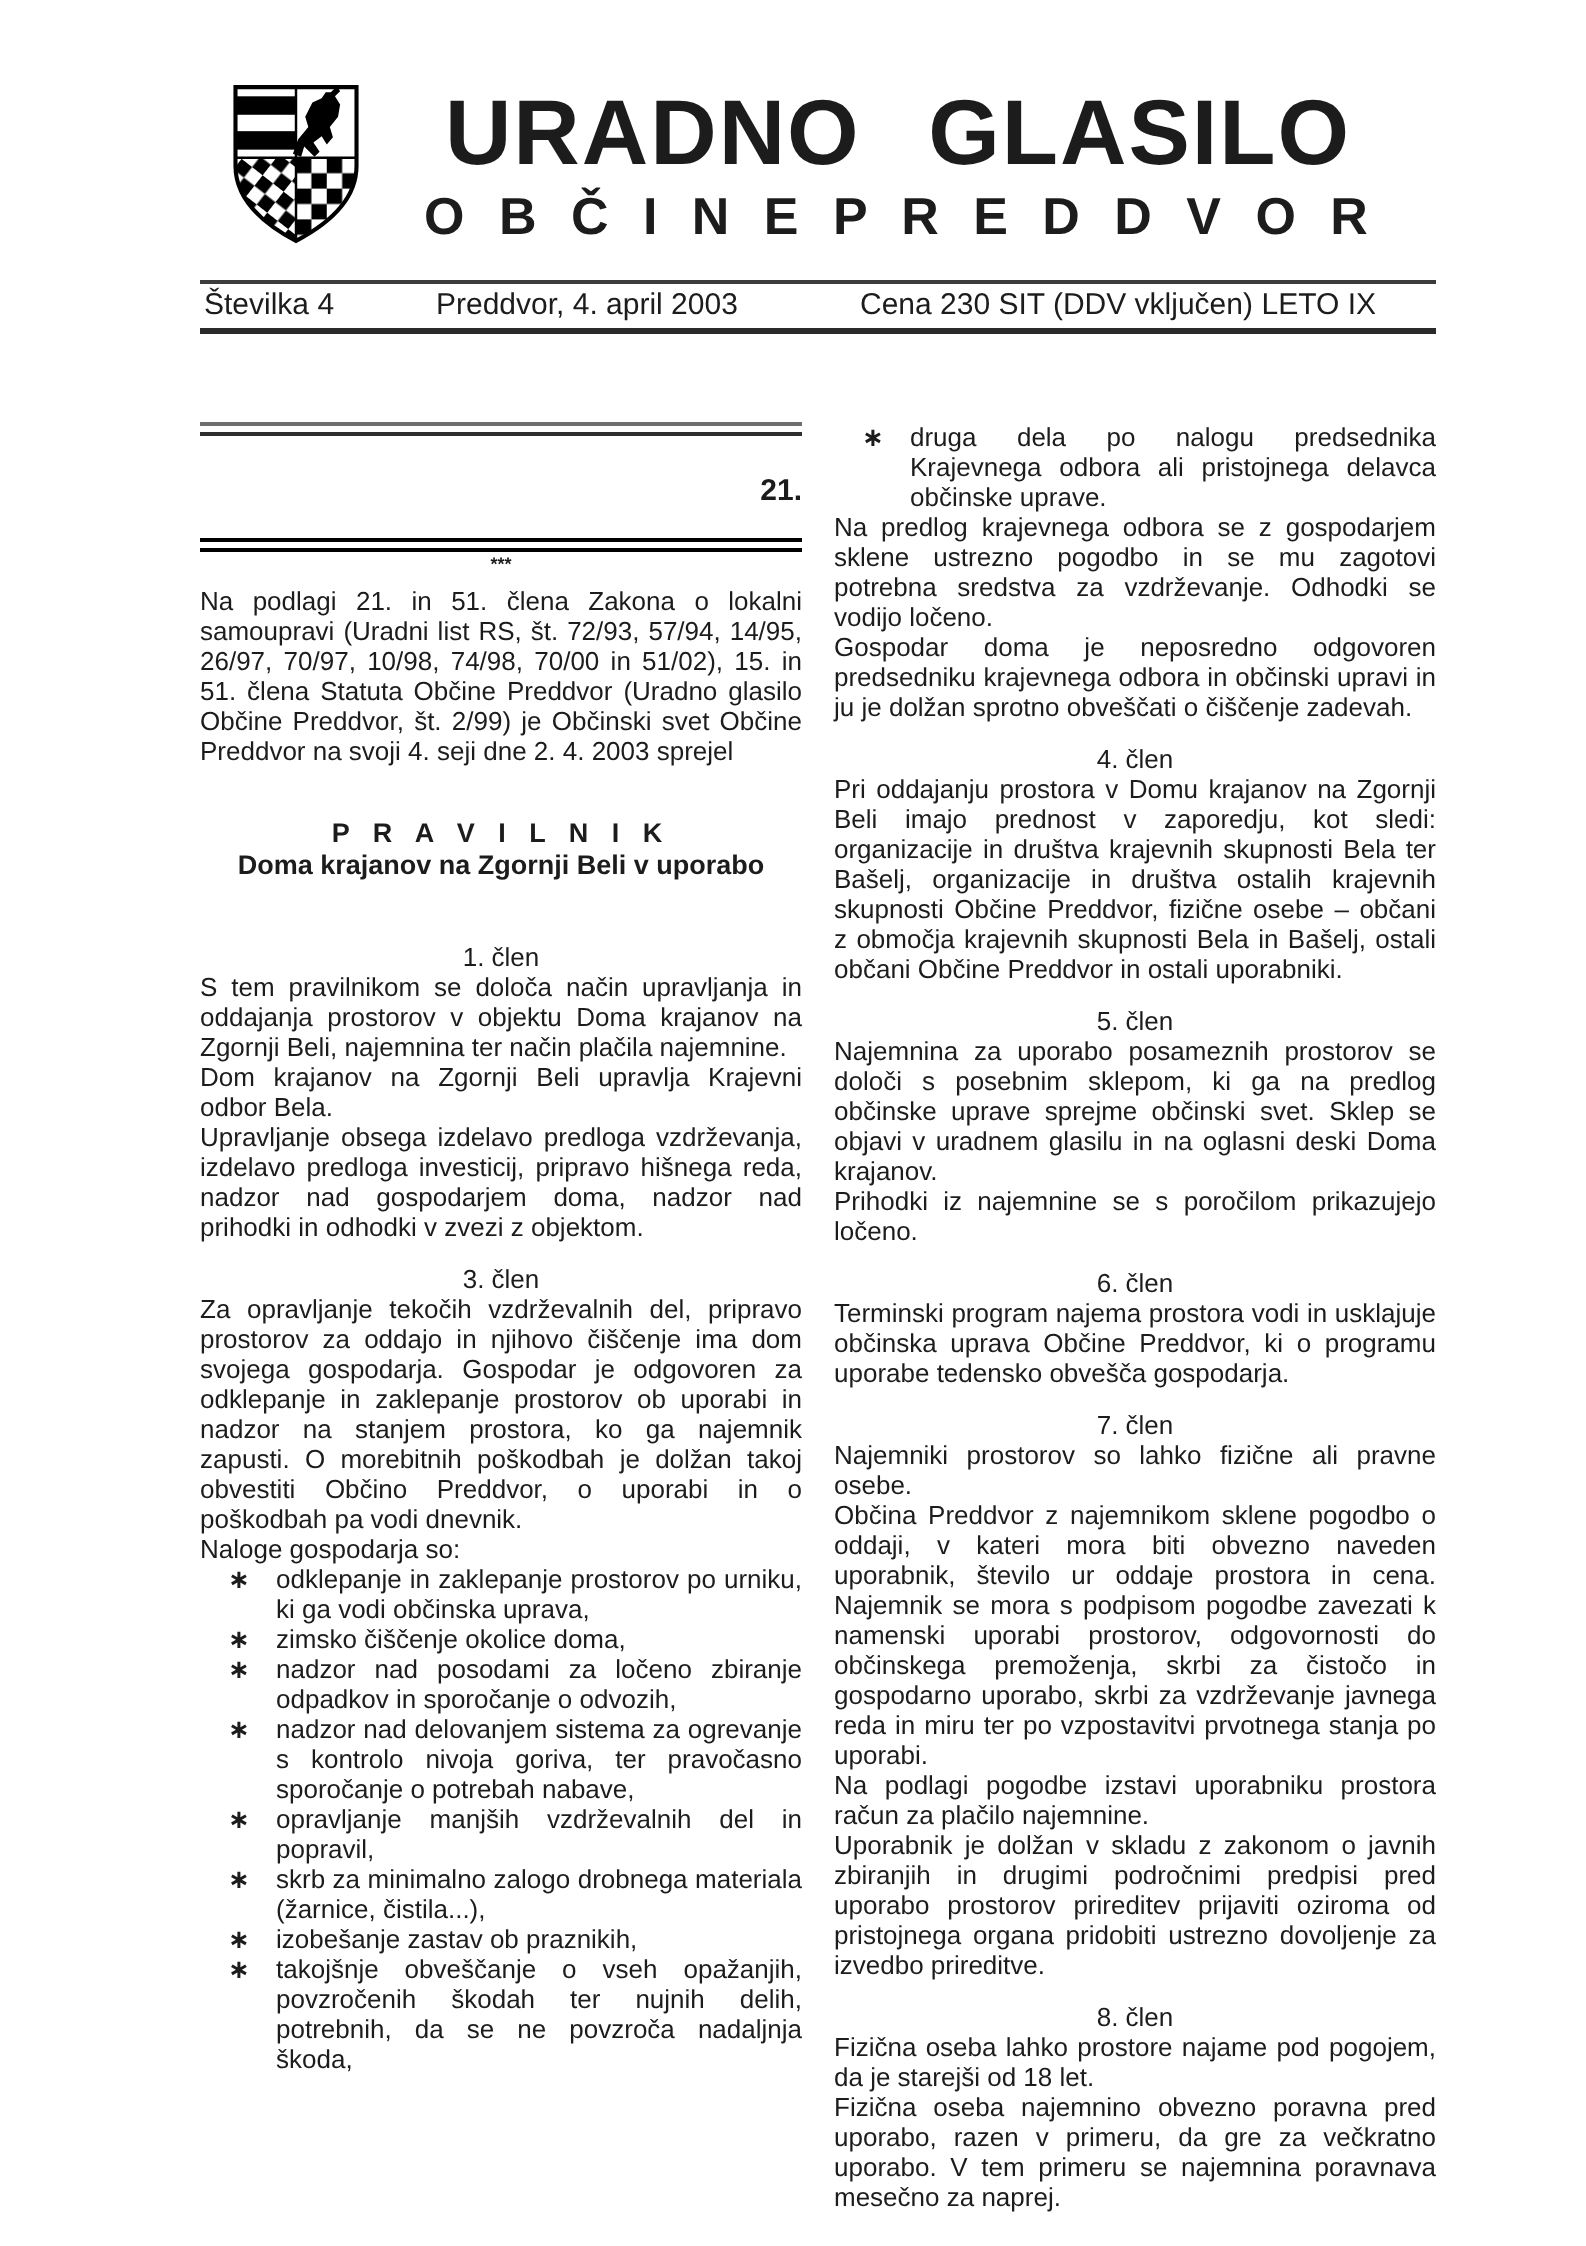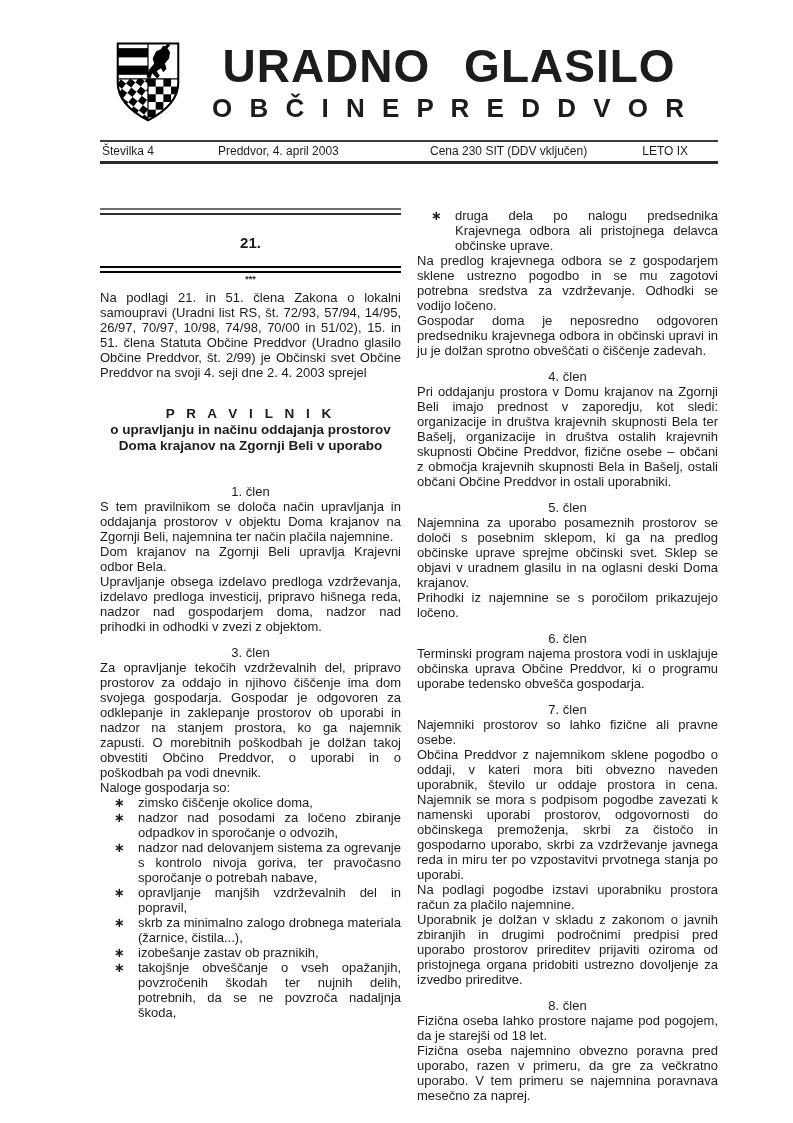--- a/index.html
+++ b/index.html
@@ -24,34 +24,34 @@
     line-height:32px;margin-top:2px;white-space:nowrap;
   }
 
   
   .infobar{
     margin-top:16px;
     border-top:2px solid #3c3c3c;
     border-bottom:3px solid #2a2a2a;
     display:flex;align-items:center;
     padding:2px 2px 3px 2px;
-    font-size:12px;
+    font-size:15px;
   }
   .infobar span{white-space:nowrap;}
   .info-issue{width:116px;}
   .info-date{width:212px;}
   .info-price{flex:1;}
   .info-year{padding-right:28px;}
 
   
   .columns{display:flex;gap:16px;margin-top:44px;font-size:13px;line-height:15px;}
   .col{width:301px;}
 
   .rule-thick{height:3px;border-top:2px solid #6e6e6e;border-bottom:2px solid #2f2f2f;}
-  .article-no{text-align:center;font-weight:bold;font-size:15px;margin:20px 0 16px 0;}
+  .article-no{text-align:right;font-weight:bold;font-size:15px;margin:20px 0 16px 0;}
   .rule-double{height:3px;border-top:2px solid #000;border-bottom:2px solid #000;}
   .stars{text-align:center;font-size:9px;font-weight:bold;line-height:10px;margin:1px 0 6px 0;}
 
   p{margin:0;text-align:justify;}
   .clen{margin:11px 0 0 0;text-align:center;font-weight:normal;font-size:13px;line-height:15px;}
 
   .doc-title{margin:26px 0 30px 0;text-align:center;font-weight:bold;line-height:16px;font-size:13.5px;}
   .doc-title .t1{letter-spacing:4px;}
 
   ul.blist{list-style:none;margin:0;padding:0;}
@@ -119,35 +119,35 @@
     <div class="col">
       <div class="rule-thick"></div>
       <div class="article-no">21.</div>
       <div class="rule-double"></div>
       <div class="stars">***</div>
 
       <p>Na podlagi 21. in 51. člena  Zakona o lokalni samoupravi (Uradni list RS, št. 72/93, 57/94, 14/95, 26/97, 70/97, 10/98, 74/98, 70/00 in 51/02), 15. in 51. člena Statuta Občine Preddvor (Uradno glasilo Občine Preddvor, št. 2/99) je Občinski svet Občine Preddvor na svoji 4. seji dne 2. 4. 2003 sprejel</p>
 
       <div class="doc-title">
         <div class="t1">P R A V I L N I K</div>
-        <div>o upravljanju in načinu oddajanja prostorov</div>
         <div>Doma krajanov na Zgornji Beli v uporabo</div>
       </div>
 
       <h3 class="clen">1. člen</h3>
       <p>S tem pravilnikom se določa način upravljanja in oddajanja prostorov v objektu Doma krajanov na Zgornji Beli, najemnina ter način plačila najemnine.</p>
 
       <p>Dom krajanov na Zgornji Beli upravlja Krajevni odbor Bela.</p>
       <p>Upravljanje obsega izdelavo predloga vzdrževanja, izdelavo predloga investicij, pripravo hišnega reda, nadzor nad gospodarjem doma, nadzor nad prihodki in odhodki v zvezi z objektom.</p>
 
       <h3 class="clen">3. člen</h3>
       <p>Za opravljanje tekočih vzdrževalnih del, pripravo prostorov za oddajo in njihovo čiščenje ima dom svojega  gospodarja. Gospodar je odgovoren za odklepanje in zaklepanje prostorov ob uporabi in nadzor na stanjem prostora, ko ga najemnik zapusti. O morebitnih poškodbah je dolžan takoj obvestiti Občino Preddvor, o uporabi in o poškodbah pa vodi dnevnik.</p>
       <p>Naloge gospodarja so:</p>
 
       <ul class="blist">
+        <li>odklepanje in zaklepanje prostorov po urniku, ki ga vodi občinska uprava,</li>
         <li>zimsko čiščenje okolice doma,</li>
         <li>nadzor nad posodami za ločeno zbiranje odpadkov in sporočanje o odvozih,</li>
         <li>nadzor nad delovanjem sistema za ogrevanje s kontrolo nivoja goriva, ter pravočasno sporočanje o potrebah nabave,</li>
         <li>opravljanje manjših vzdrževalnih del in popravil,</li>
         <li>skrb za minimalno zalogo drobnega materiala (žarnice, čistila...),</li>
         <li>izobešanje zastav ob praznikih,</li>
         <li>takojšnje obveščanje o vseh opažanjih, povzročenih škodah ter nujnih delih, potrebnih, da se ne povzroča nadaljnja škoda,</li>
       </ul>
     </div>
 

